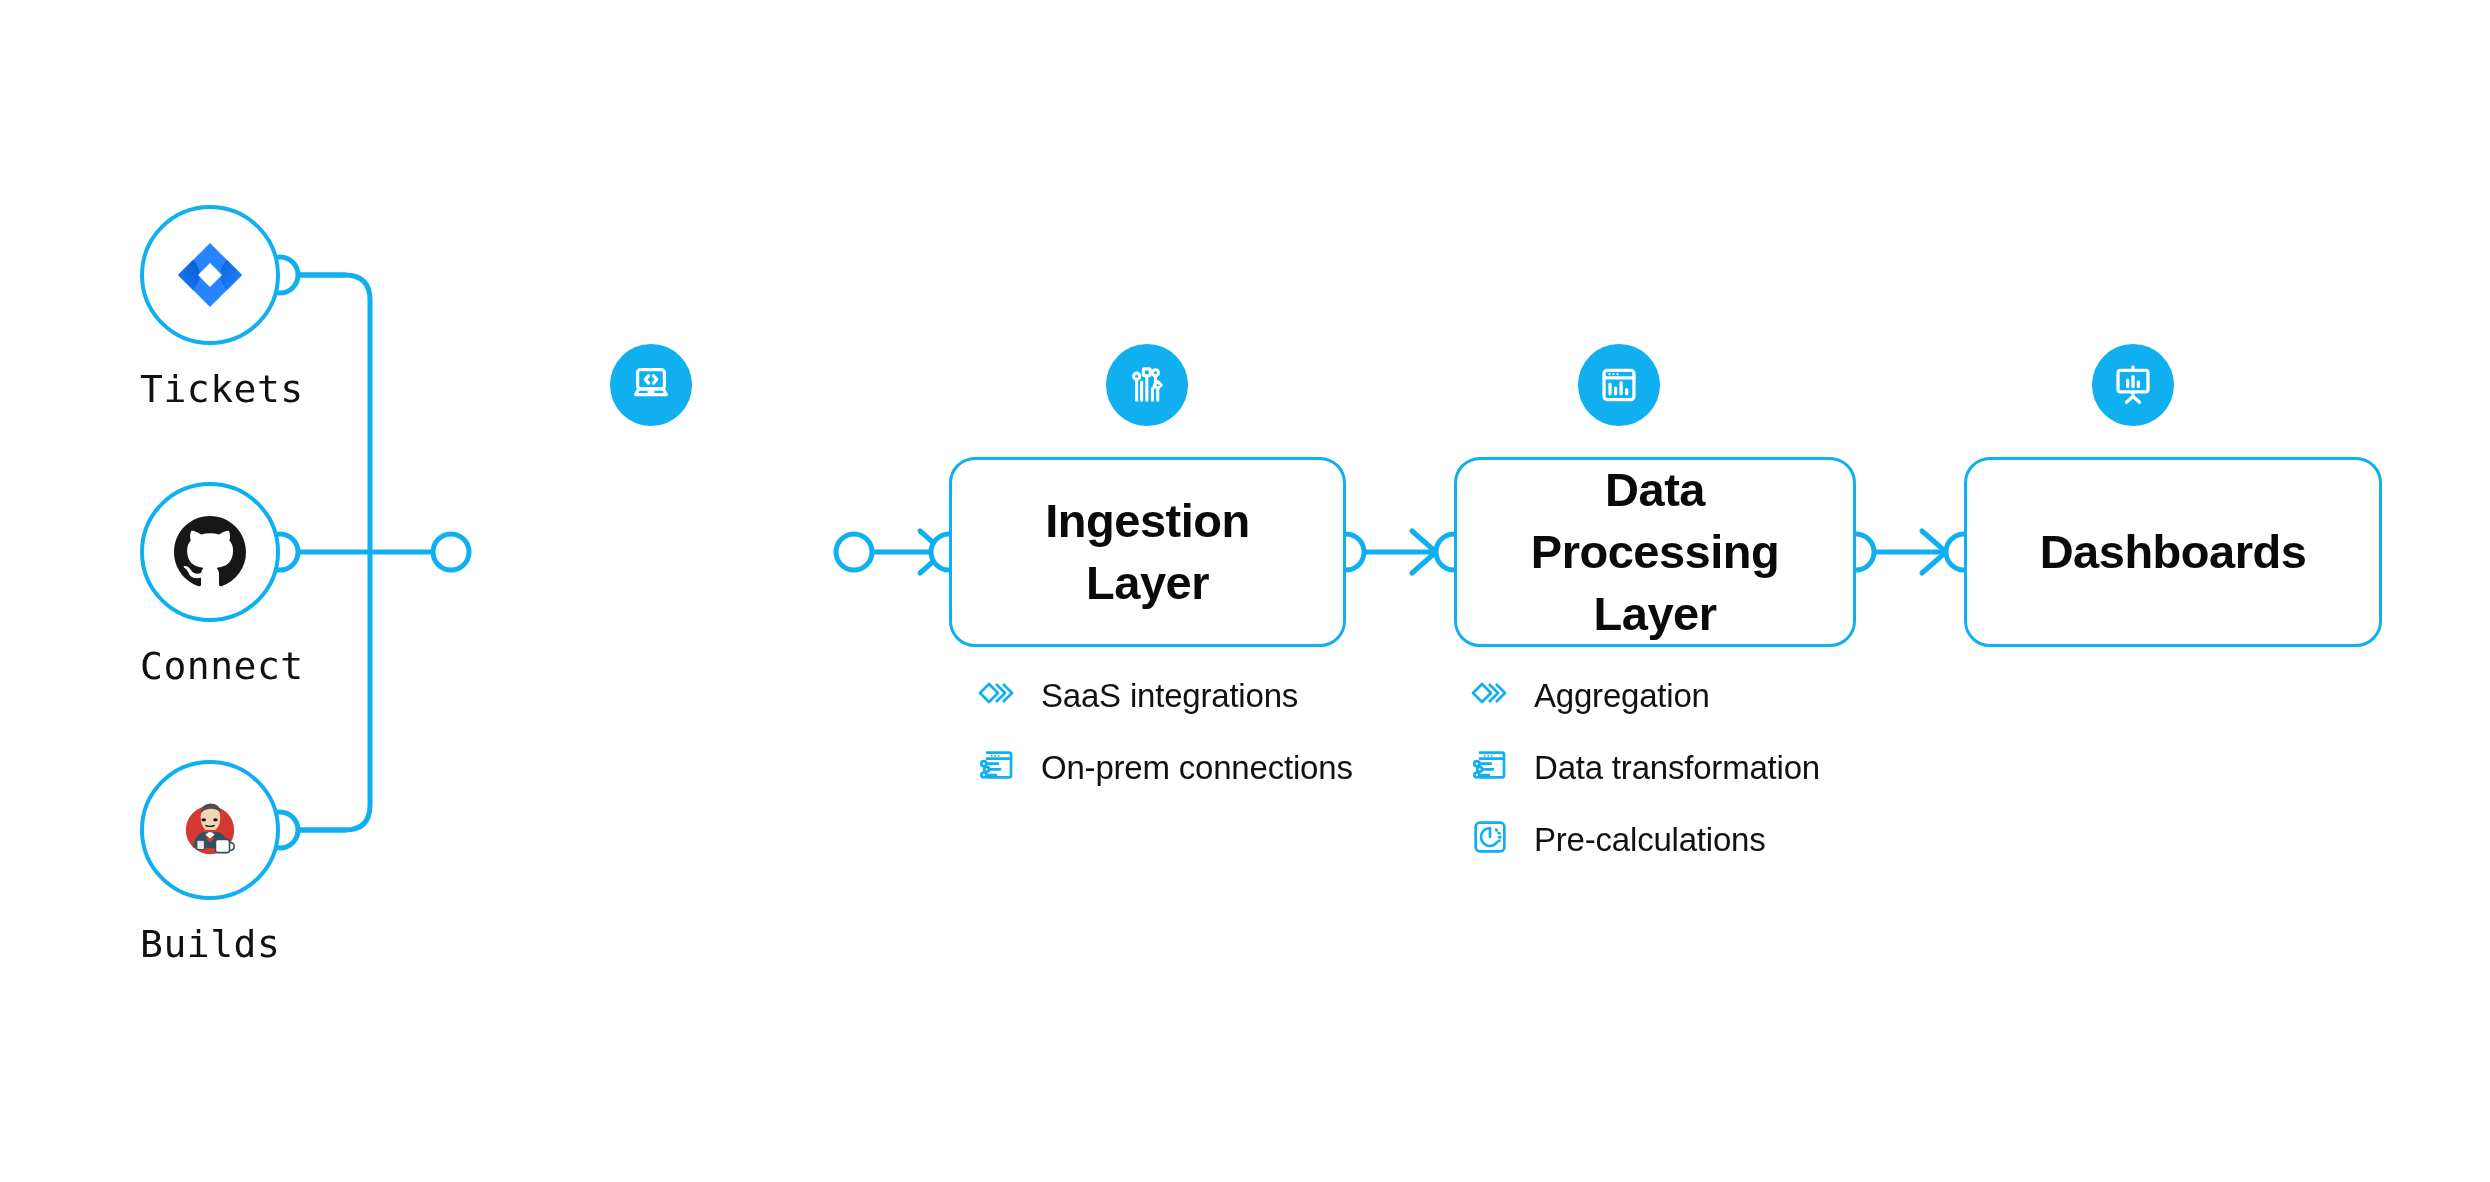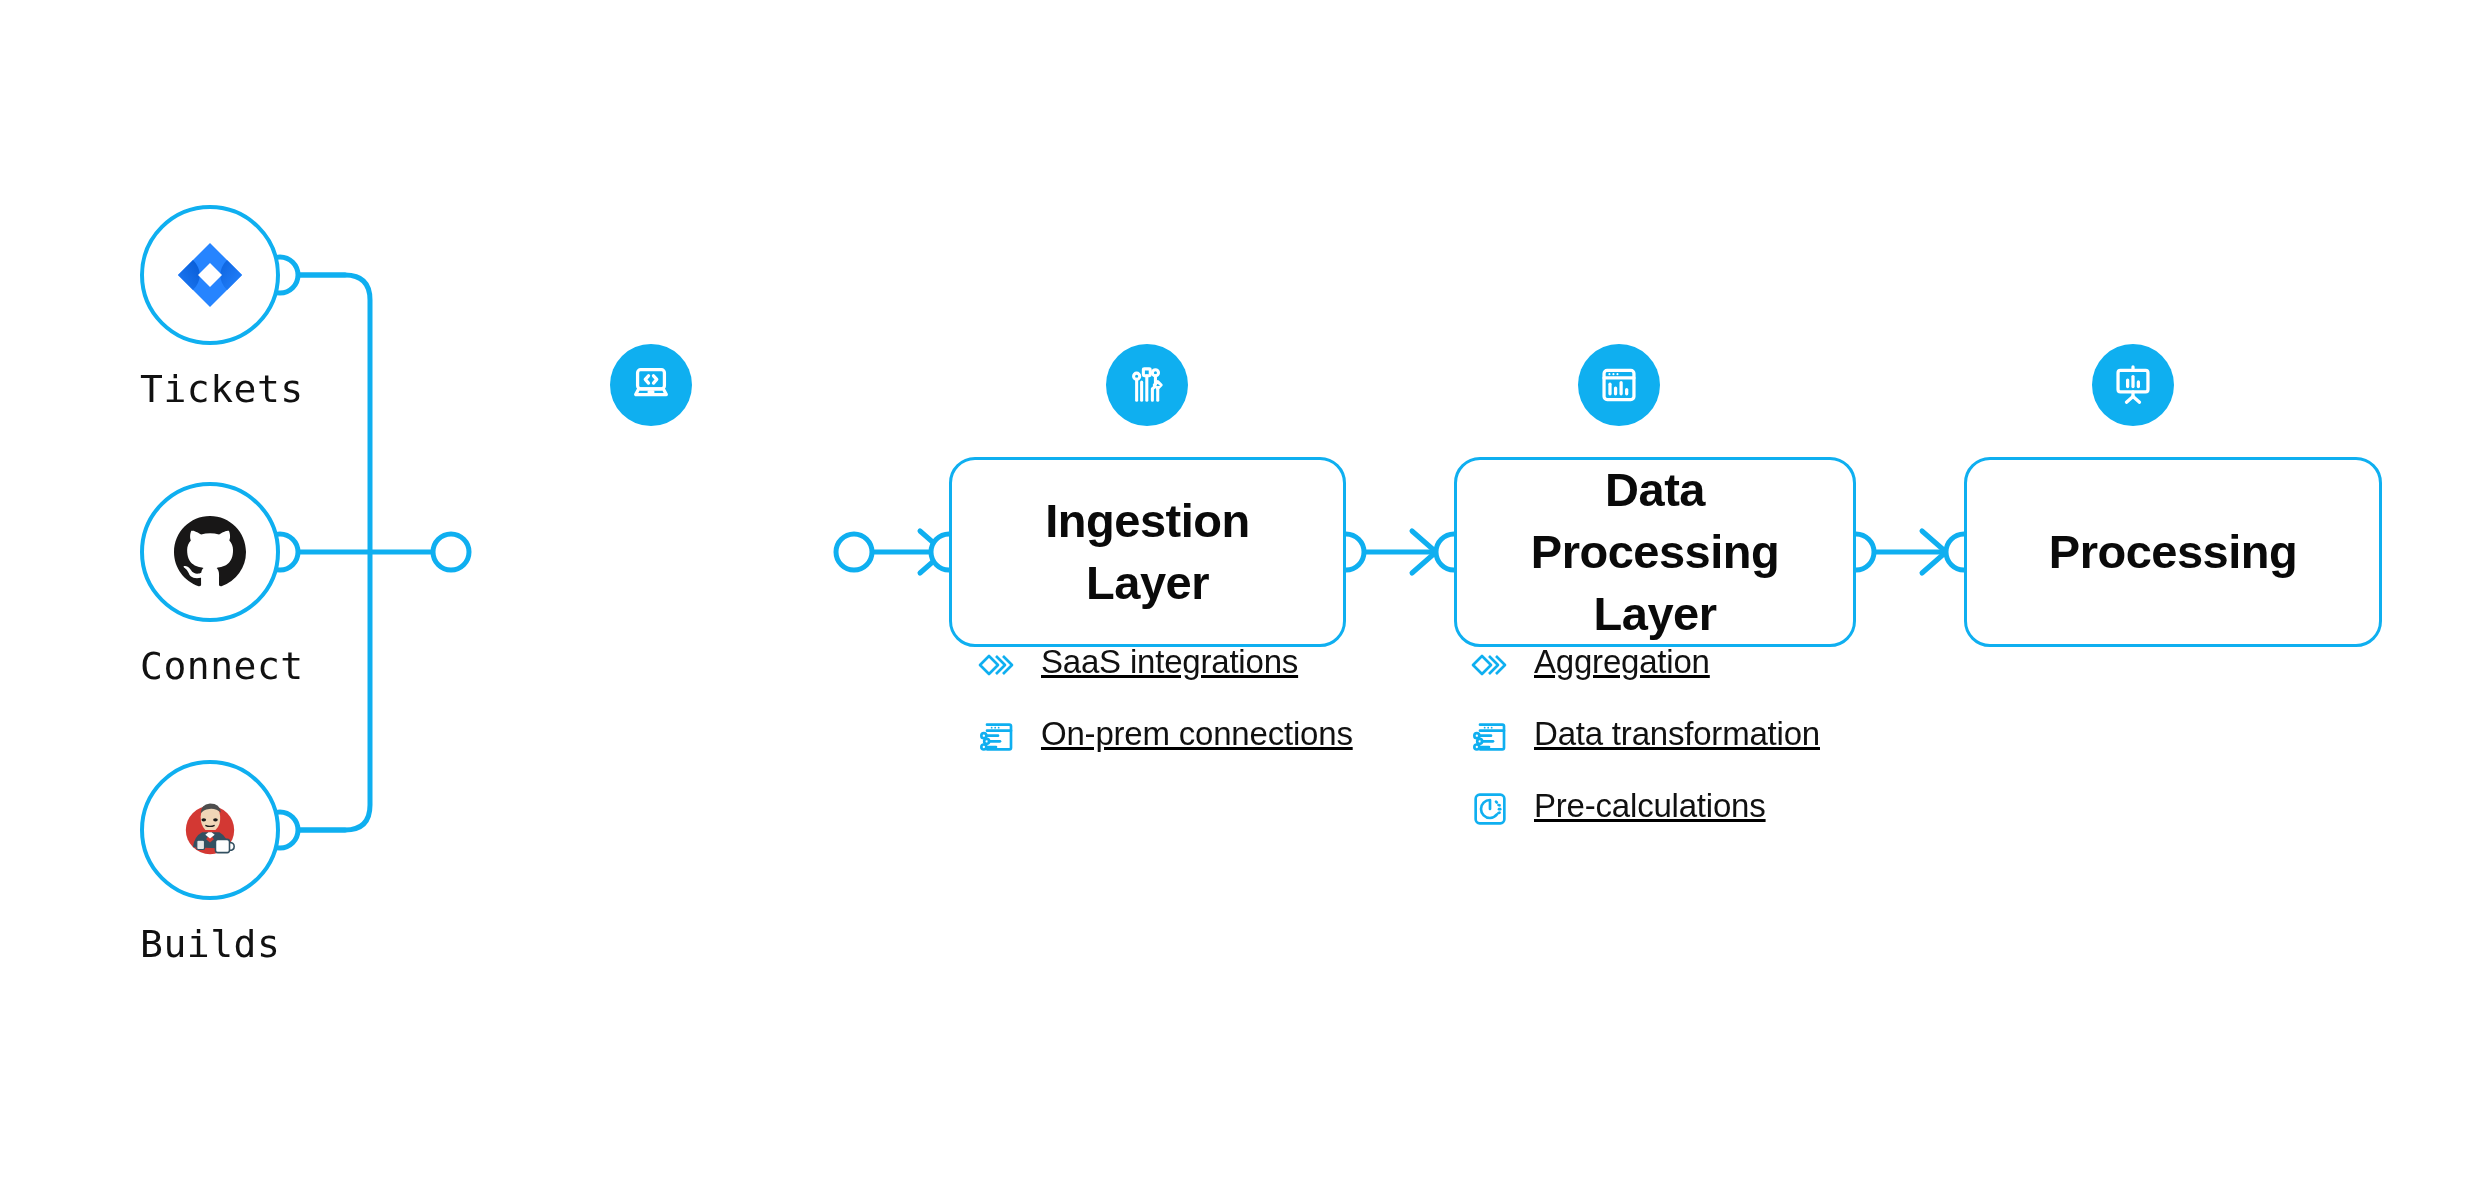--- a/index.html
+++ b/index.html
@@ -90,23 +90,22 @@
     justify-content: center;
   }
   .stage-badge svg { display: block; }
 
   
   .feature-list {
     position: absolute;
   }
   .feature-item {
     display: flex;
-    align-items: flex-start;
+    align-items: flex-end;
     height: 72px;
-    text-decoration: underline;
   }
   .feature-icon {
     width: 44px;
     height: 44px;
     flex: 0 0 44px;
     display: flex;
     align-items: center;
     justify-content: center;
     margin-right: 22px;
   }
@@ -348,17 +347,17 @@
       <path d="M9.2 12.8 V9.4"></path>
       <path d="M12 12.8 V7.6"></path>
       <path d="M14.8 12.8 V10.4"></path>
       <path d="M12 15.6 V18"></path>
       <path d="M12 18 L8.6 21"></path>
       <path d="M12 18 L15.4 21"></path>
     </svg>
   </div>
   <div class="stage-box" style="left:1964px; top:457px; width:418px; height:190px;">
     <div class="stage-title">
-      <span>Processing</span>
+      <span>Dashboards</span>
     </div>
   </div>
 
 </div>
 
 </body></html>

